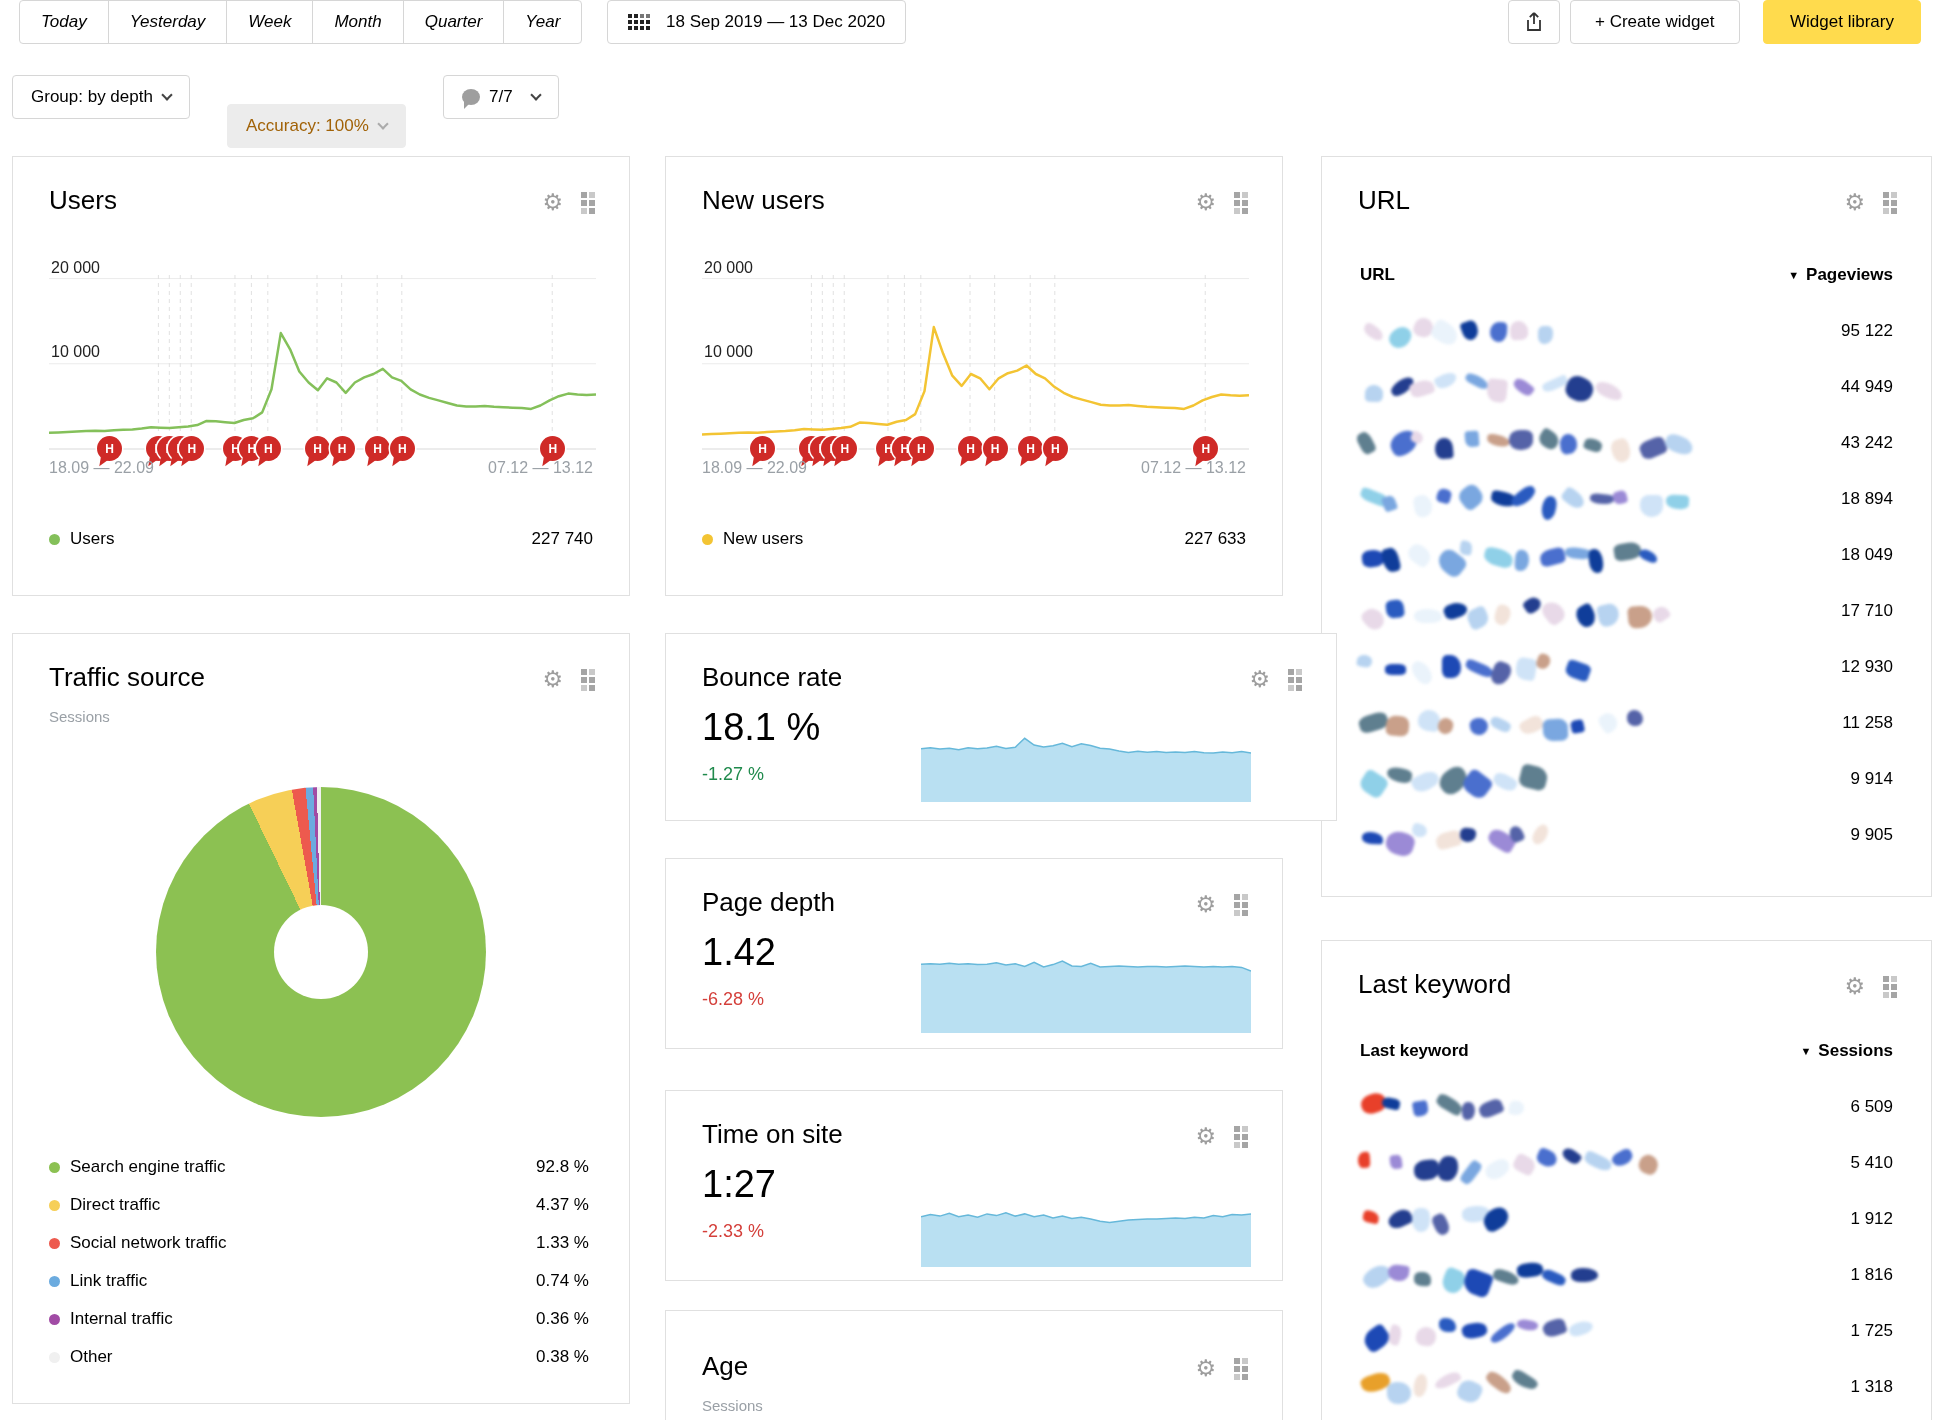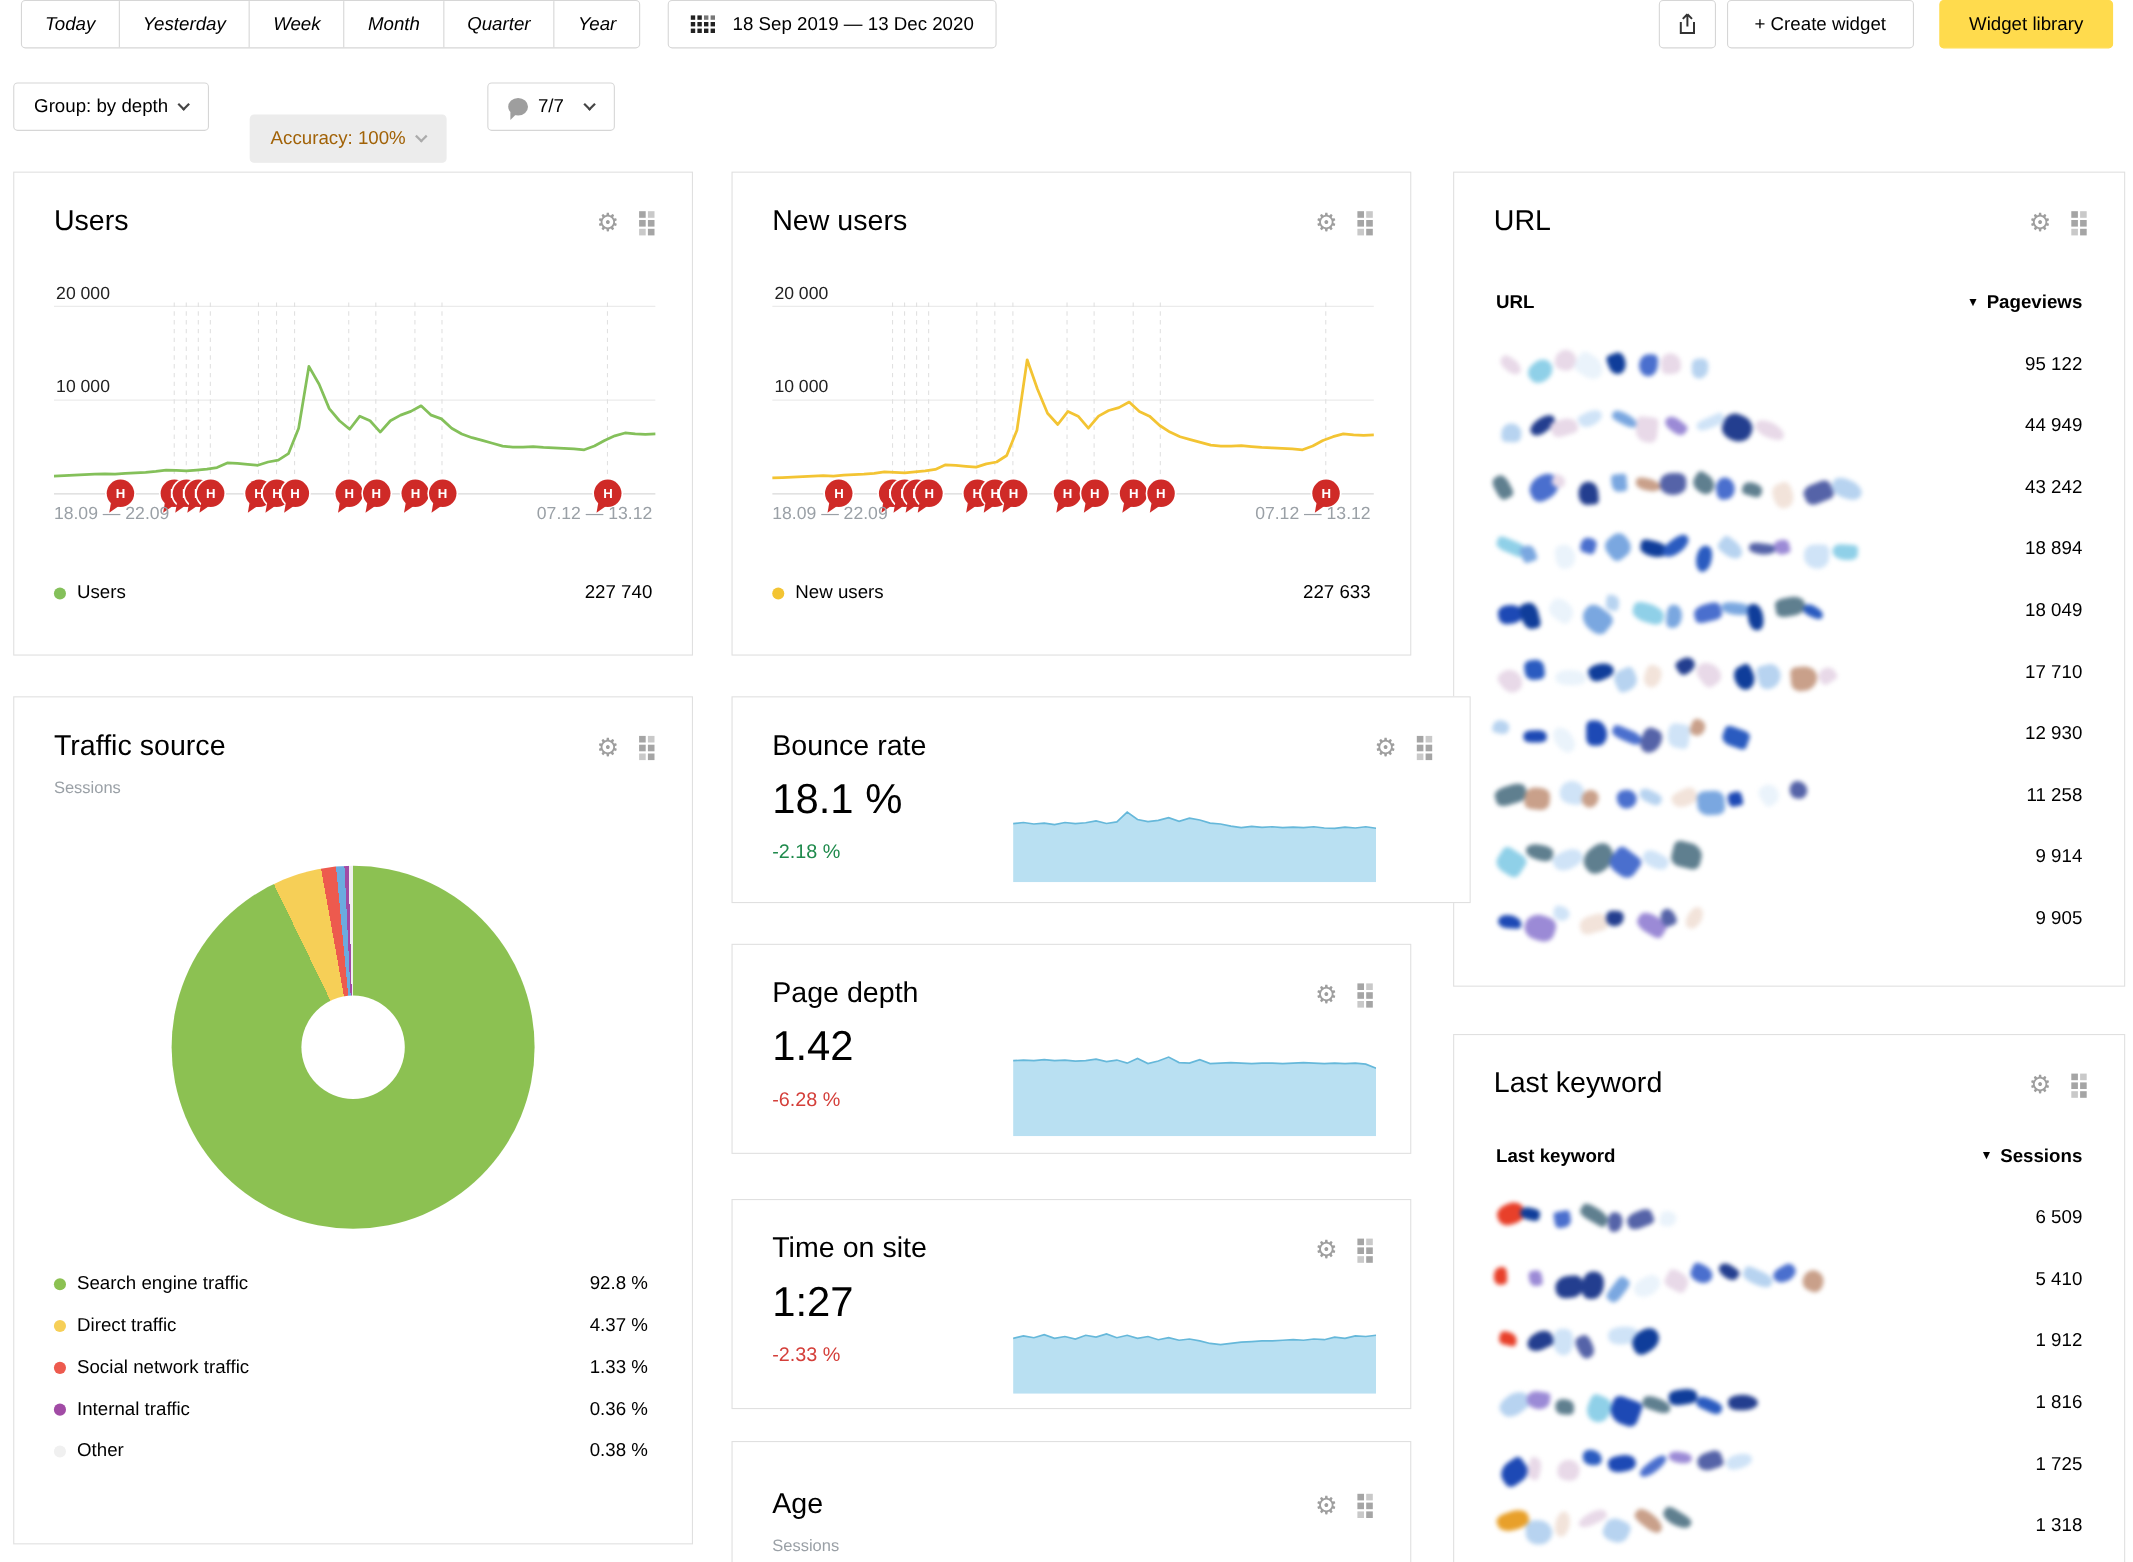--- a/index.html
+++ b/index.html
@@ -431,20 +431,25 @@
         <span class="dot" style="background:#f6cf57"></span>
         <span>Direct traffic</span>
         <span class="pv">4.37 %</span>
       </div>
       <div class="li">
         <span class="dot" style="background:#ed5a4e"></span>
         <span>Social network traffic</span>
         <span class="pv">1.33 %</span>
       </div>
       <div class="li">
+        <span class="dot" style="background:#6babdf"></span>
+        <span>Link traffic</span>
+        <span class="pv">0.74 %</span>
+      </div>
+      <div class="li">
         <span class="dot" style="background:#a14ba5"></span>
         <span>Internal traffic</span>
         <span class="pv">0.36 %</span>
       </div>
       <div class="li">
         <span class="dot" style="background:#f0f0f0"></span>
         <span>Other</span>
         <span class="pv">0.38 %</span>
       </div>
     </div>
@@ -457,21 +462,21 @@
     <span class="handle">
         <i></i>
         <i class="lt"></i>
         <i></i>
         <i></i>
         <i class="lt"></i>
         <i></i>
       </span>
   </div>
   <div class="kpi-val">18.1 %</div>
-  <div class="kpi-delta" id="bounce-delta" style="color: rgb(31, 138, 76);">-2.18 %</div>
+  <div class="kpi-delta" id="bounce-delta" style="color: rgb(31, 138, 76);">-1.27 %</div>
   <div class="spark" id="bounce-spark"><svg width="330" height="72">
         <path d="M0,72 L0.0,18.8 L9.4,17.7 L18.9,19.1 L28.3,18.3 L37.7,19.7 L47.1,17.7 L56.6,18.8 L66.0,18.0 L75.4,16.3 L84.9,18.6 L94.3,17.2 L103.7,8.3 L113.1,15.0 L122.6,16.9 L132.0,15.8 L141.4,13.3 L150.9,16.6 L160.3,13.8 L169.7,15.5 L179.1,18.3 L188.6,19.1 L198.0,21.0 L207.4,22.4 L216.9,21.3 L226.3,22.2 L235.7,21.6 L245.1,22.4 L254.6,21.9 L264.0,22.4 L273.4,21.6 L282.9,22.7 L292.3,23.0 L301.7,21.9 L311.1,22.7 L320.6,21.6 L330.0,23.0 L330,72 Z" fill="#b9e0f2"></path>
         <polyline points="0.0,18.8 9.4,17.7 18.9,19.1 28.3,18.3 37.7,19.7 47.1,17.7 56.6,18.8 66.0,18.0 75.4,16.3 84.9,18.6 94.3,17.2 103.7,8.3 113.1,15.0 122.6,16.9 132.0,15.8 141.4,13.3 150.9,16.6 160.3,13.8 169.7,15.5 179.1,18.3 188.6,19.1 198.0,21.0 207.4,22.4 216.9,21.3 226.3,22.2 235.7,21.6 245.1,22.4 254.6,21.9 264.0,22.4 273.4,21.6 282.9,22.7 292.3,23.0 301.7,21.9 311.1,22.7 320.6,21.6 330.0,23.0" fill="none" stroke="#66b8da" stroke-width="1.5"></polyline>
       </svg></div>
 </div>
 
 <div class="card" id="card-depth" style="left:665px;top:858px;width:618px;height:191px;">
   <h2>Page depth</h2>
   <div class="icons">
     <span class="gear">⚙</span>

